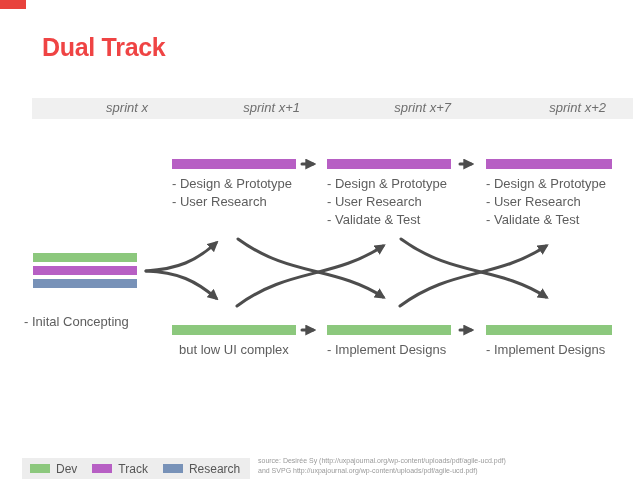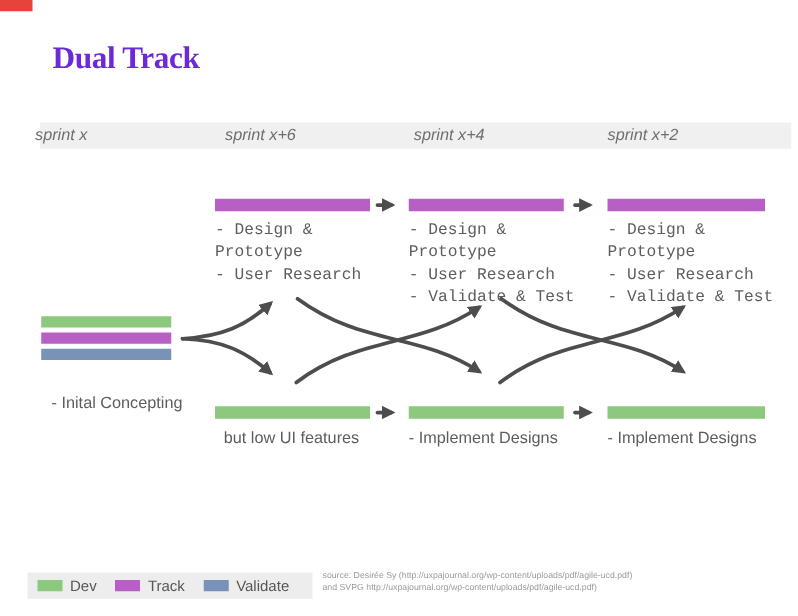--- a/index.html
+++ b/index.html
@@ -3,44 +3,44 @@
 <meta charset="utf-8">
 <style>
   html,body{margin:0;padding:0;background:#fff;}
   .stage{
     position:relative;width:638px;height:493px;background:#ffffff;overflow:hidden;
     font-family:"Liberation Sans","DejaVu Sans",sans-serif;
   }
   .corner{position:absolute;left:0;top:0;width:26px;height:9px;background:#e8423c;}
   .title{
     position:absolute;left:42px;top:33px;margin:0;
-    font-size:25px;font-weight:700;color:#6d28d9;letter-spacing:-0.3px;font-family:Liberation Serif, serif;
+    font-size:25px;font-weight:700;color:#ef4444;letter-spacing:-0.3px;
   }
   .band{
     position:absolute;left:32px;top:98px;width:601px;height:21px;background:#f0f0f0;
   }
   .sprint-label{
-    position:absolute;top:100px;width:120px;text-align:left;
+    position:absolute;top:100px;width:120px;text-align:right;
     font-size:13px;font-style:italic;color:#6e6e6e;
   }
   .sprint-0{left:28px;} .sprint-1{left:180px;} .sprint-2{left:331px;} .sprint-3{left:486px;}
   .bar{position:absolute;height:10px;}
   .bar-c0{left:172px;width:124px;} .bar-c1{left:327px;width:124px;} .bar-c2{left:486px;width:126px;}
   .bar-top{top:159px;} .bar-bottom{top:325px;}
   .stack-bar{position:absolute;left:33px;width:104px;height:9px;}
   .stack-0{top:253px;} .stack-1{top:266px;} .stack-2{top:279px;}
   .notes{
     position:absolute;width:152px;font-size:13px;line-height:18px;color:#5d5d5d;
   }
-  .notes-top{top:175px;font-family:Liberation Mono, monospace;}
+  .notes-top{top:175px;}
   .notes-bottom{top:341px;}
   .notes-c0{left:172px;} .notes-c1{left:327px;} .notes-c2{left:486px;}
   .indent{padding-left:7px;}
   .initial-notes{
-    position:absolute;left:24px;top:313px;width:122px;text-align:right;
+    position:absolute;left:24px;top:313px;width:122px;text-align:left;
     font-size:13px;line-height:17px;color:#5d5d5d;
   }
   .arrows{position:absolute;left:0;top:0;pointer-events:none;}
   .legend{
     position:absolute;left:22px;top:458px;width:228px;height:21px;background:#ededed;
     display:flex;align-items:center;padding-left:8px;box-sizing:border-box;column-gap:15px;
   }
   .legend-item{display:flex;align-items:center;column-gap:6px;}
   .swatch{width:20px;height:9px;display:inline-block;}
   .legend-text{font-size:12px;color:#565656;}
@@ -53,22 +53,22 @@
 <body>
 
 <div class="stage">
 
   <div class="corner"></div>
 
   <h1 class="title">Dual Track</h1>
 
   <div class="band"></div>
   <div class="sprint-label sprint-0">sprint x</div>
-  <div class="sprint-label sprint-1">sprint x+6</div>
-  <div class="sprint-label sprint-2">sprint x+4</div>
+  <div class="sprint-label sprint-1">sprint x+1</div>
+  <div class="sprint-label sprint-2">sprint x+7</div>
   <div class="sprint-label sprint-3">sprint x+2</div>
 
   <svg class="arrows" width="638" height="493" viewBox="0 0 638 493">
     <defs>
       <marker id="ah" viewBox="0 0 10 10" refX="7" refY="5" markerWidth="11" markerHeight="11" orient="auto" markerUnits="userSpaceOnUse">
         <path d="M0,0 L10,5 L0,10 z" fill="#4d4d4d"></path>
       </marker>
     </defs>
     <g stroke="#4d4d4d" stroke-width="3" fill="none" stroke-linecap="round">
 
@@ -113,41 +113,41 @@
     <div>- Design &amp; Prototype</div>
     <div>- User Research</div>
     <div>- Validate &amp; Test</div>
   </div>
 
   <div class="bar bar-bottom bar-c0" style="background: rgb(140, 200, 125);"></div>
   <div class="bar bar-bottom bar-c1" style="background: rgb(140, 200, 125);"></div>
   <div class="bar bar-bottom bar-c2" style="background: rgb(140, 200, 125);"></div>
 
   <div class="notes notes-bottom notes-c0">
-    <div class="indent">but low UI features</div>
+    <div class="indent">but low UI complex</div>
   </div>
   <div class="notes notes-bottom notes-c1">
     <div>- Implement Designs</div>
   </div>
   <div class="notes notes-bottom notes-c2">
     <div>- Implement Designs</div>
   </div>
 
   <div class="legend">
     <div class="legend-item">
       <span class="swatch" style="background: rgb(140, 200, 125);"></span>
       <span class="legend-text">Dev</span>
     </div>
     <div class="legend-item">
       <span class="swatch" style="background: rgb(183, 95, 196);"></span>
       <span class="legend-text">Track</span>
     </div>
     <div class="legend-item">
       <span class="swatch" style="background: rgb(120, 146, 184);"></span>
-      <span class="legend-text">Validate</span>
+      <span class="legend-text">Research</span>
     </div>
   </div>
 
   <div class="source">
     <div>source: Desirée Sy (http://uxpajournal.org/wp-content/uploads/pdf/agile-ucd.pdf)</div>
     <div>and SVPG http://uxpajournal.org/wp-content/uploads/pdf/agile-ucd.pdf)</div>
   </div>
 
 </div>
 

